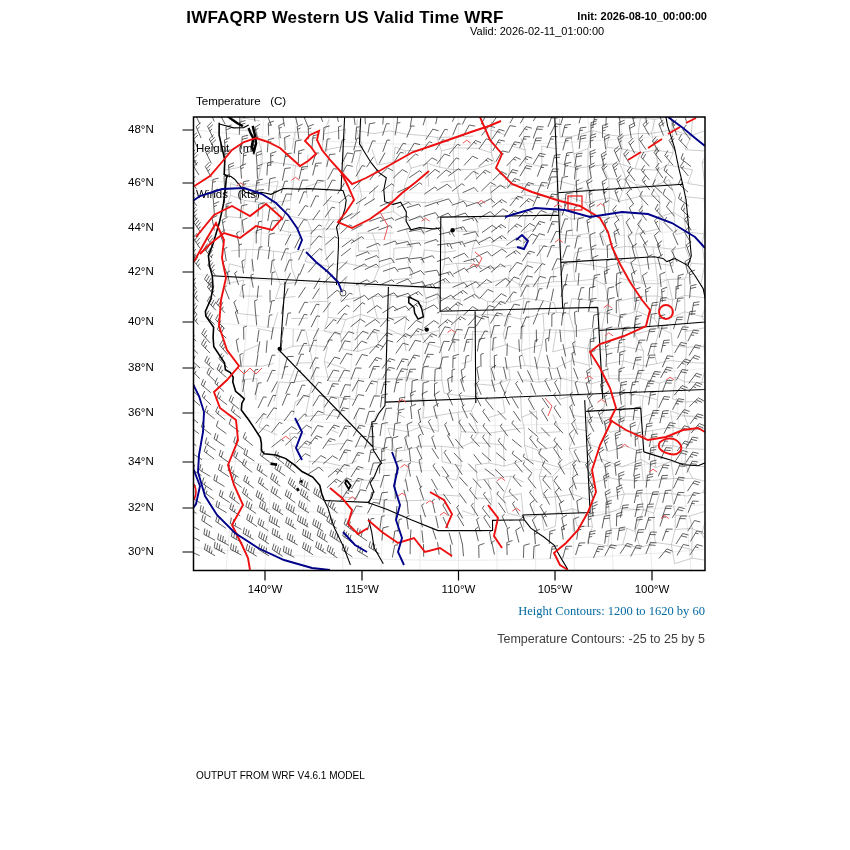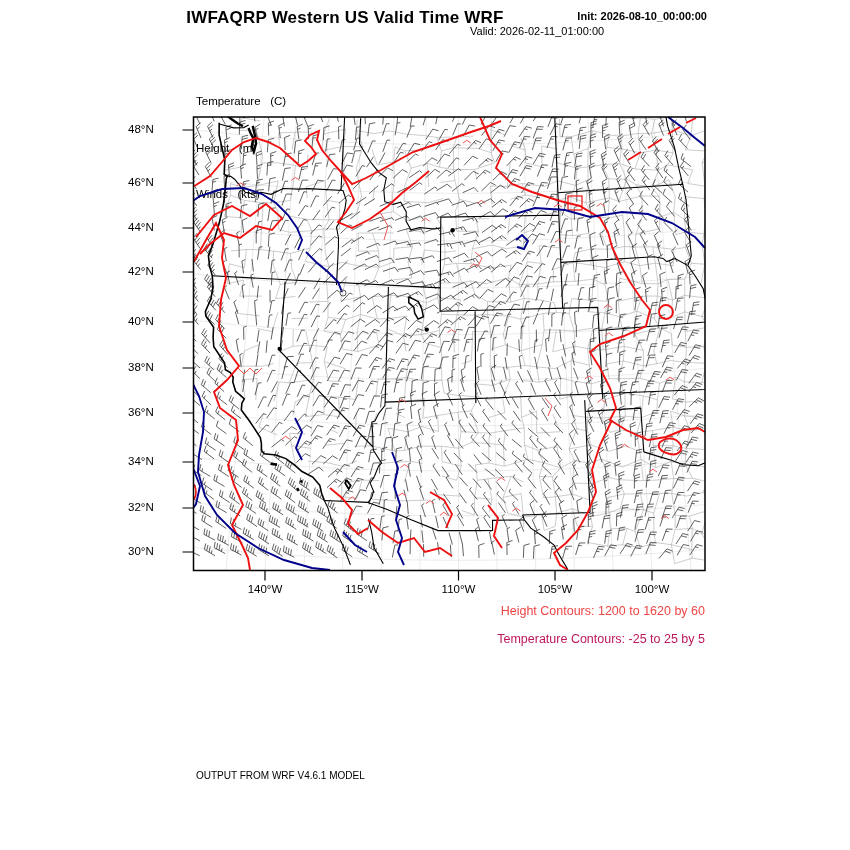--- a/index.html
+++ b/index.html
@@ -111,17 +111,17 @@
       <div class="lat-label" style="left: 128px; top: 545px;">30°N</div>
     </div>
   <div id="lon-labels">
       <div class="lon-label" style="left: 235px; top: 583px;">140°W</div>
       <div class="lon-label" style="left: 332px; top: 583px;">115°W</div>
       <div class="lon-label" style="left: 428.5px; top: 583px;">110°W</div>
       <div class="lon-label" style="left: 525px; top: 583px;">105°W</div>
       <div class="lon-label" style="left: 622px; top: 583px;">100°W</div>
     </div>
 
-  <div class="note-height" style="color: #ef4444;">Height Contours: 1200 to 1620 by 60</div>
-  <div class="note-temp" style="color: #be185d;">Temperature Contours: -25 to 25 by 5</div>
+  <div class="note-height" style="color: #0369a1; font-family: Liberation Serif, serif;">Height Contours: 1200 to 1620 by 60</div>
+  <div class="note-temp" style="color: #404040;">Temperature Contours: -25 to 25 by 5</div>
 
   <div class="footer1">OUTPUT FROM WRF V4.6.1 MODEL</div>
 </div>
 
 </body></html>

